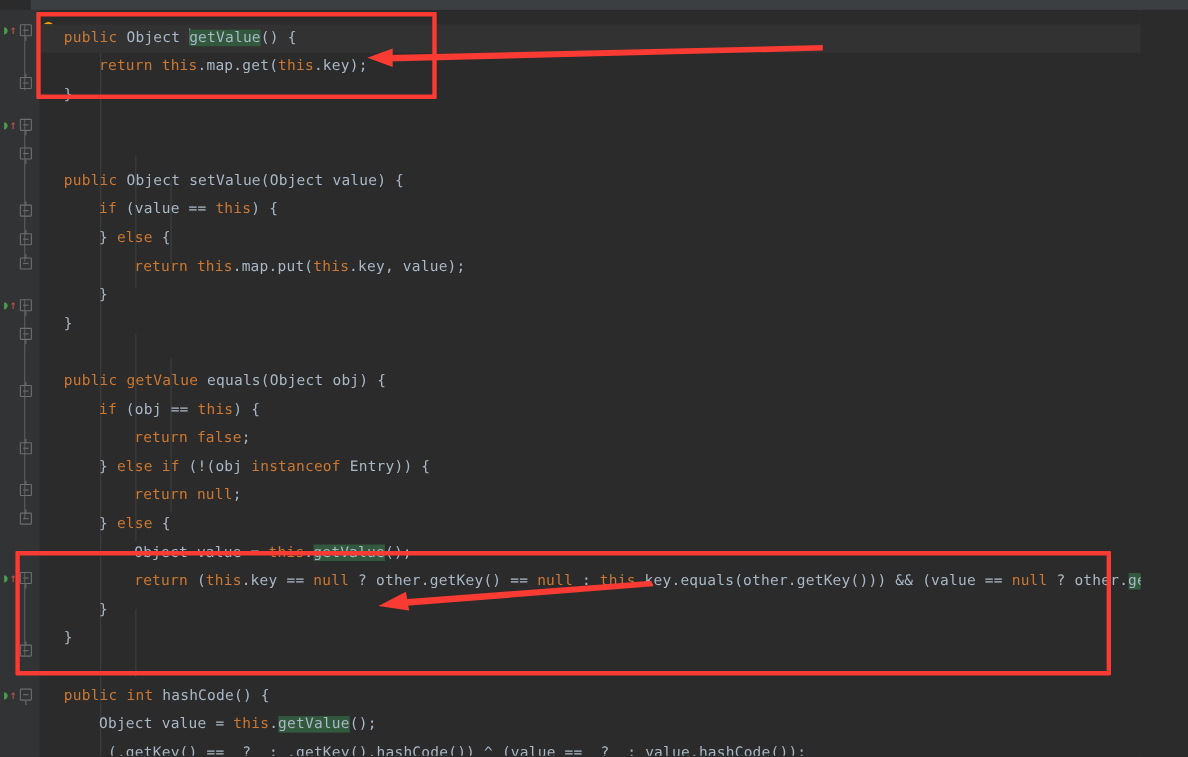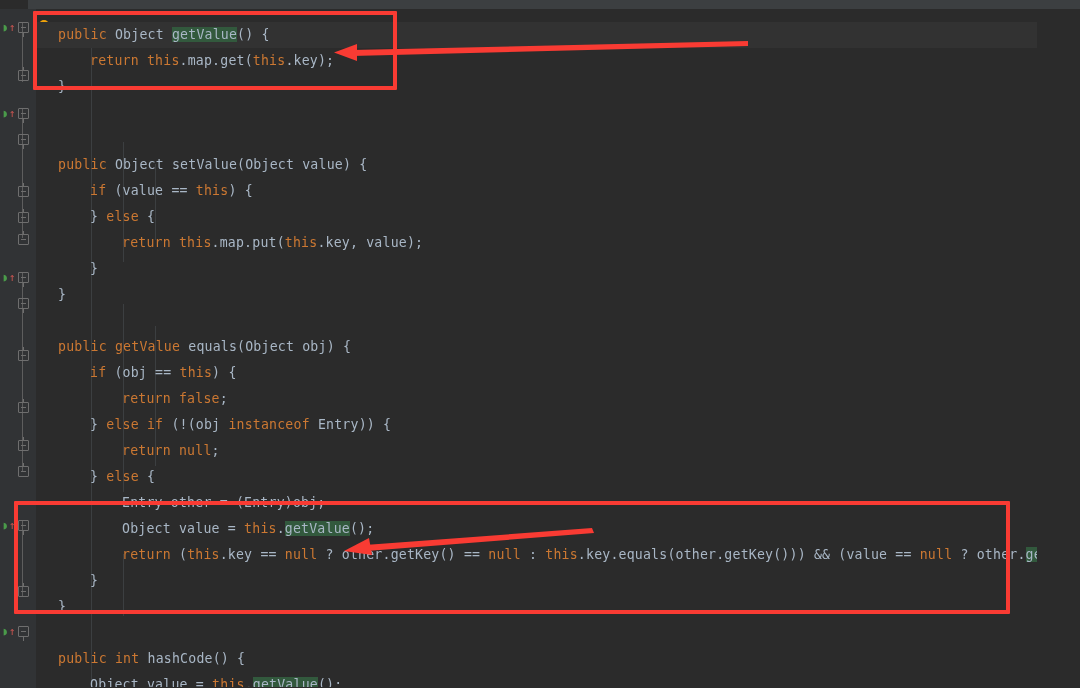--- a/index.html
+++ b/index.html
@@ -198,21 +198,20 @@
       <div class="line" style="padding-left:53px;"><span class="kw">if</span> (obj == <span class="kw">this</span>) {</div>
 
       <div class="line" style="padding-left:85px;"><span class="kw">return</span> <span class="kw">false</span>;</div>
 
       <div class="line" style="padding-left:53px;">} <span class="kw">else</span> <span class="kw">if</span> (!(obj <span class="kw">instanceof</span> Entry)) {</div>
 
       <div class="line" style="padding-left:85px;"><span class="kw">return</span> <span class="kw">null</span>;</div>
 
       <div class="line" style="padding-left:53px;">} <span class="kw">else</span> {</div>
 
-      <div class="line" style="padding-left:85px;">Entry other = (Entry)obj;</div>
 
       <div class="line" style="padding-left:85px;"><span class="cls">Object</span> value = <span class="kw">this</span>.<span class="hl">getValue</span>();</div>
 
       <div class="line" style="padding-left:85px;"><span class="kw">return</span> (<span class="kw">this</span>.key == <span class="kw">null</span> ? other.getKey() == <span class="kw">null</span> : <span class="kw">this</span>.key.equals(other.getKey())) &amp;&amp; (value == <span class="kw">null</span> ? other.<span class="hl">getValue</span>()</div>
 
       <div class="line" style="padding-left:53px;">}</div>
 
       <div class="line" style="padding-left:21px;">}</div>
 
       <div class="line">&nbsp;</div>

